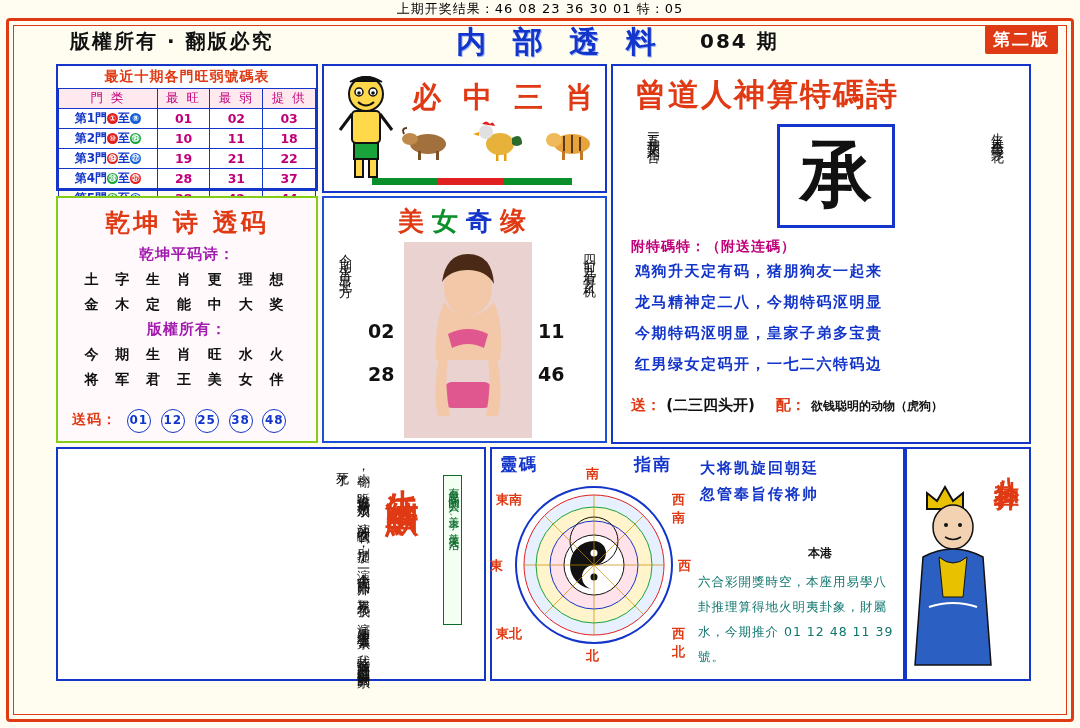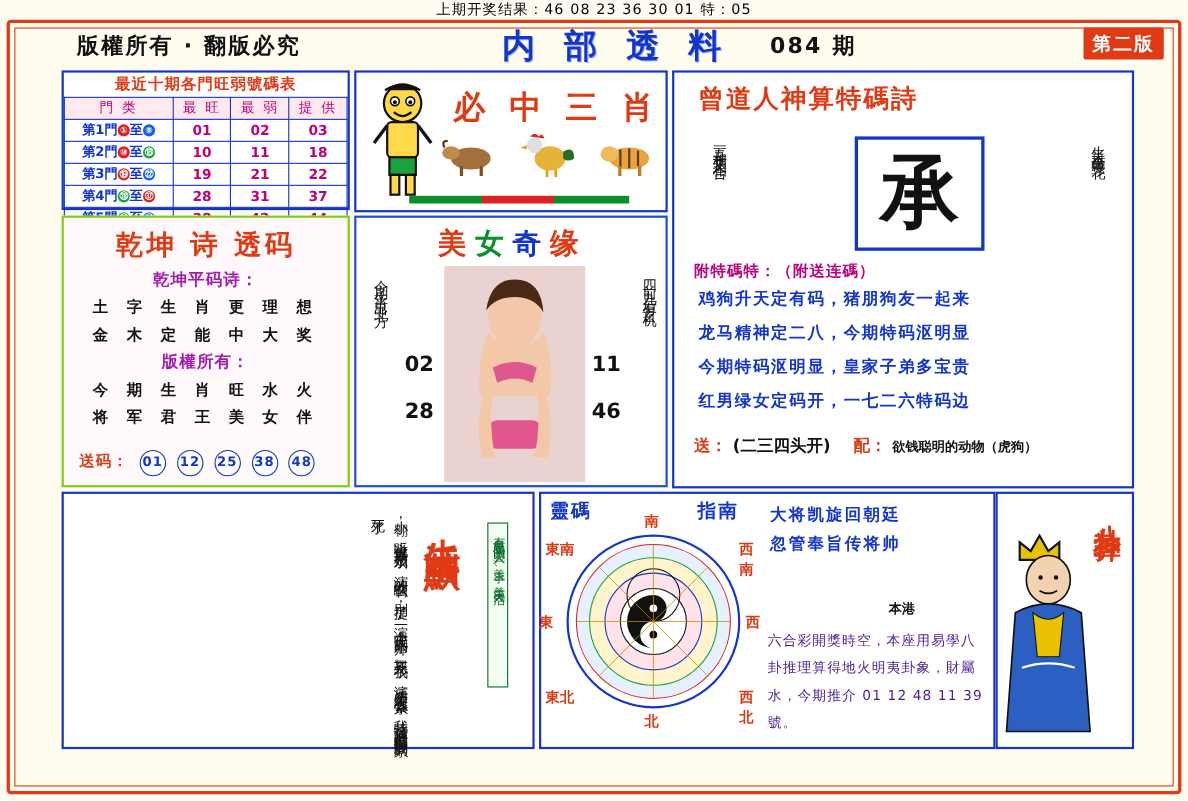--- a/index.html
+++ b/index.html
@@ -70,21 +70,21 @@
 
   
   .sanxiao{left:322px;top:64px;width:285px;height:129px;border:2px solid #1335c9;background:#fff;text-align:center;}
   .sx-title{position:absolute;left:88px;top:12px;font-size:29px;font-weight:bold;color:#e03a14;letter-spacing:6px;}
   .sx-animals{position:absolute;left:74px;top:48px;width:200px;height:48px;display:flex;justify-content:space-between;align-items:flex-end;}
   .sx-bar{position:absolute;left:48px;bottom:6px;width:200px;height:7px;background:linear-gradient(to right,#0b8f2a 0 33%,#e02020 33% 66%,#0b8f2a 66% 100%);}
   .boy{position:absolute;left:10px;top:8px;width:64px;height:108px;}
 
   
   .zdr{left:611px;top:64px;width:420px;height:380px;border:2px solid #1335c9;background:#fff;}
-  .zdr-title{position:absolute;left:22px;top:8px;font-size:23px;font-weight:bold;color:#e03a14;letter-spacing:2px;}
+  .zdr-title{position:absolute;left:22px;top:8px;font-size:31px;font-weight:bold;color:#e03a14;letter-spacing:2px;}
   .zdr-char-box{position:absolute;left:164px;top:58px;width:112px;height:98px;border:3px solid #1335c9;background:#fff;}
   .zdr-char{font-size:72px;font-weight:bold;color:#111;text-align:center;line-height:94px;font-family:"DejaVu Serif","Liberation Serif",serif;}
   .vtxt{position:absolute;writing-mode:vertical-rl;text-orientation:upright;font-size:13px;color:#111;letter-spacing:3px;line-height:16px;}
   .zdr-left-v{left:32px;top:56px;height:110px;}
   .zdr-right-v{left:376px;top:56px;height:110px;}
   .zdr-sub{position:absolute;left:18px;top:172px;font-size:14px;font-weight:bold;color:#c0007a;letter-spacing:1px;}
   .zdr-poem{position:absolute;left:22px;top:196px;width:380px;}
   .zdr-poem div{font-size:15px;color:#1335c9;font-weight:bold;letter-spacing:1.5px;margin-bottom:12px;}
   .zdr-foot{position:absolute;left:18px;top:330px;font-size:15px;font-weight:bold;color:#111;}
   .zdr-foot .red{color:#e03a14;}
@@ -122,21 +122,21 @@
 
   
   .ling{left:490px;top:447px;width:415px;height:234px;border:2px solid #1335c9;background:#fff;}
   .ling-l{position:absolute;left:8px;top:4px;font-size:17px;font-weight:bold;color:#1335c9;letter-spacing:2px;}
   .ling-r{position:absolute;left:142px;top:4px;font-size:17px;font-weight:bold;color:#1335c9;letter-spacing:2px;}
   .compass{position:absolute;left:22px;top:36px;width:160px;height:160px;}
   .cdir{position:absolute;font-size:13px;font-weight:bold;color:#e03a14;}
   .ling-poem1{position:absolute;left:208px;top:10px;font-size:15px;font-weight:bold;color:#1335c9;letter-spacing:2px;}
   .ling-poem2{position:absolute;left:208px;top:36px;font-size:15px;font-weight:bold;color:#1335c9;letter-spacing:2px;}
   .ling-hk{position:absolute;left:316px;top:96px;font-size:12px;color:#111;font-weight:bold;}
-  .ling-txt{position:absolute;left:206px;top:120px;width:200px;font-size:12.5px;color:#4c1d95;line-height:25px;letter-spacing:1px;}
+  .ling-txt{position:absolute;left:206px;top:120px;width:200px;font-size:12.5px;color:#0f766e;line-height:25px;letter-spacing:1px;}
 
   
   .bagua{left:905px;top:447px;width:126px;height:234px;border:2px solid #1335c9;background:#fff;}
   .bagua-title{position:absolute;right:6px;top:8px;writing-mode:vertical-rl;text-orientation:upright;font-size:25px;font-weight:bold;color:#e03a14;letter-spacing:3px;}
 </style>
 </head>
 <body>
 
 <div class="page">
 

